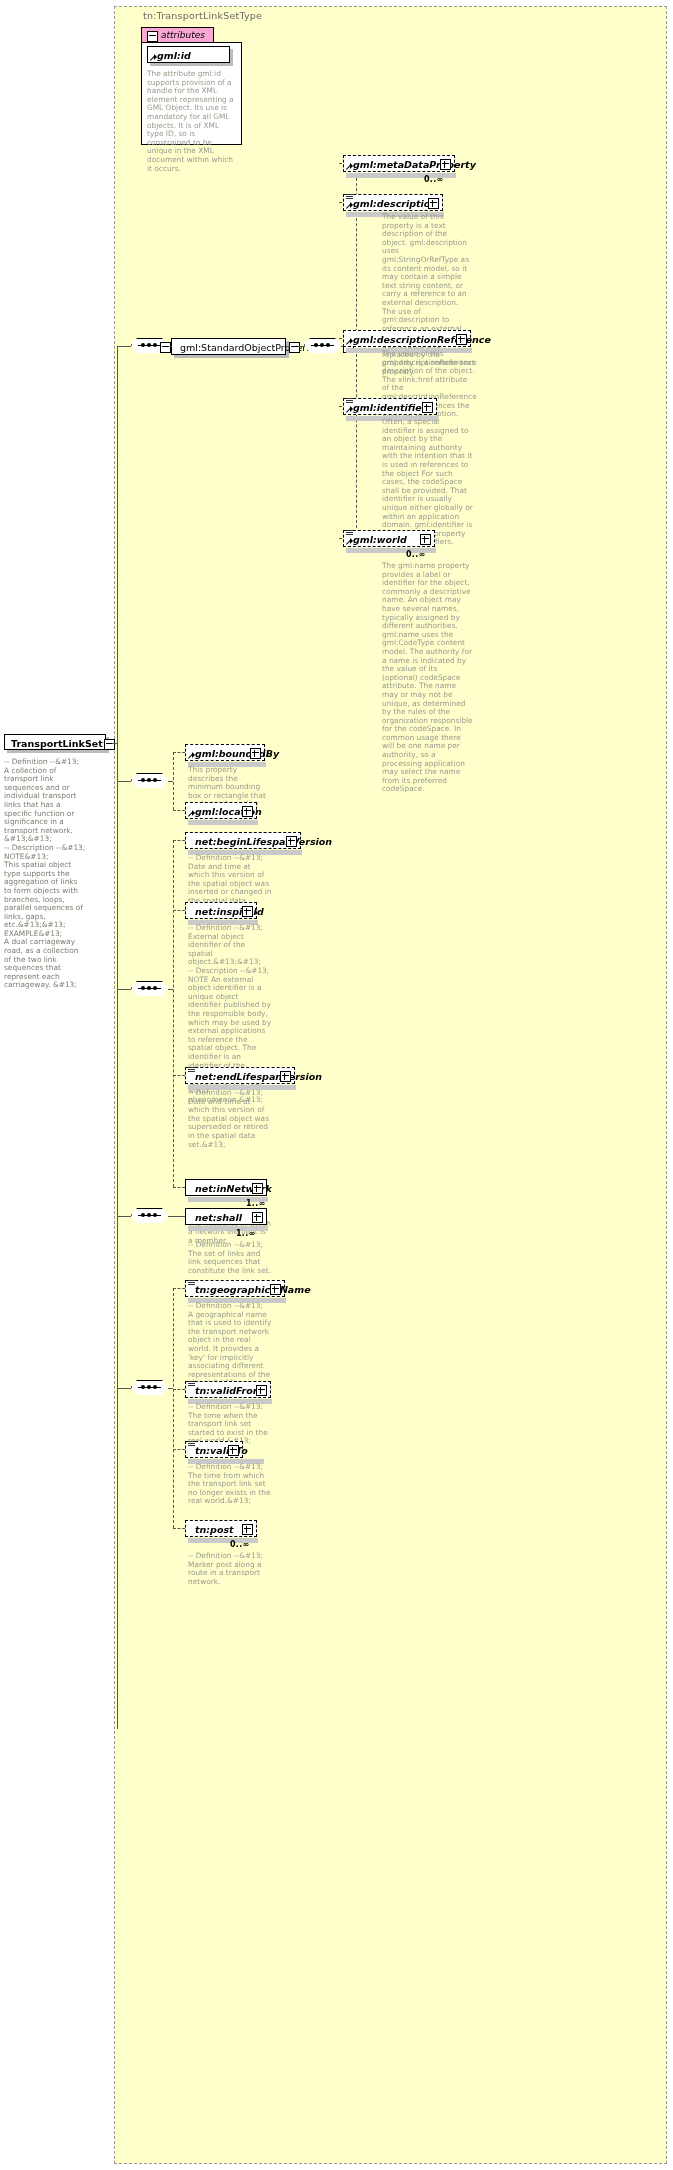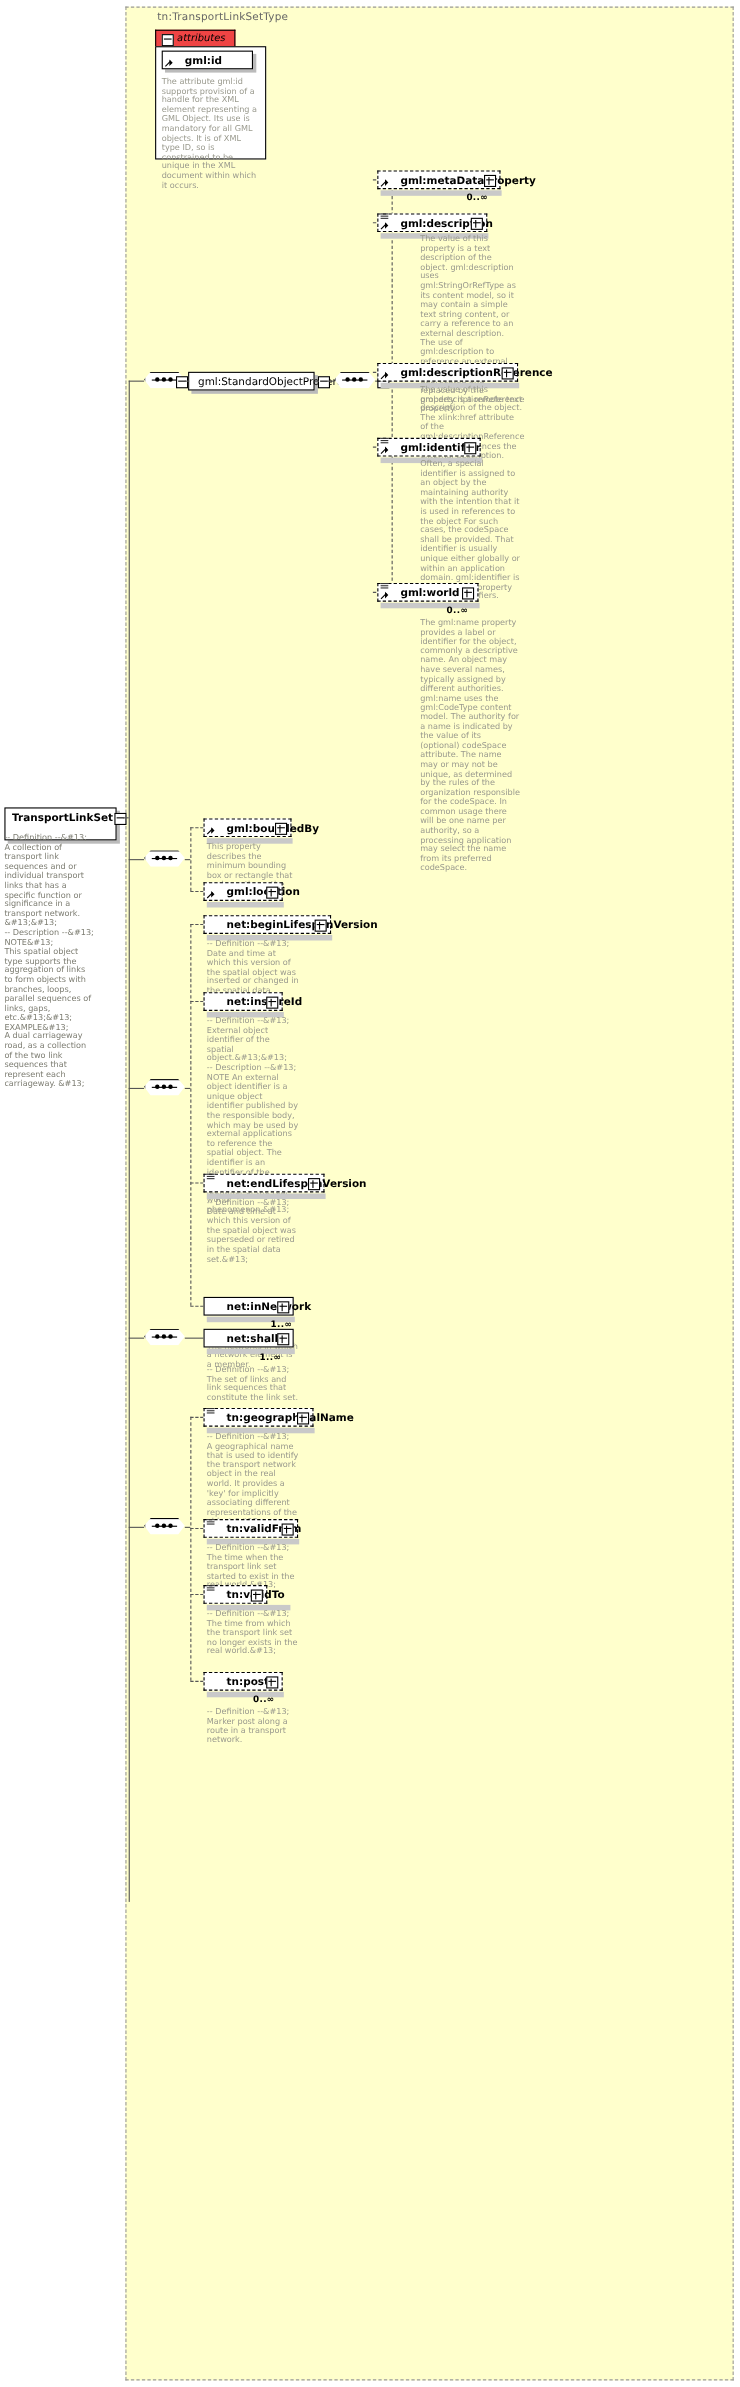--- a/index.html
+++ b/index.html
@@ -11,22 +11,22 @@
   #type-box{position:absolute;left:114px;top:6px;width:553px;height:2158px;
             background:#ffffcc;border:1px dashed #999;box-sizing:border-box;}
   #type-title{position:absolute;left:143px;top:10px;font-size:9.5px;color:#666;
               letter-spacing:.2px;}
 
   
   .eb{position:absolute;box-sizing:border-box;background:#fff;
       border:1px solid #000;height:17px;}
   .eb.opt{border:1px dashed #000;}
   .eb.rep{box-shadow:3px 3px 0 0 #bbb;}
-  .eb .lbl{position:absolute;left:20px;top:2px;font-size:9.5px;font-weight:bold;
-           color:#000;white-space:nowrap;line-height:13px;}
+  .eb .lbl{position:absolute;left:9px;top:2px;font-size:9.5px;font-weight:bold;
+           color:#000;white-space:nowrap;line-height:13px;font-style:italic;}
   .eb .plus{position:absolute;right:3px;top:3px;width:9px;height:9px;
             border:1px solid #000;background:#fff;}
   .eb .plus:before{content:"";position:absolute;left:3px;top:1px;width:1px;height:7px;background:#000;}
   .eb .plus:after{content:"";position:absolute;left:1px;top:3px;width:7px;height:1px;background:#000;}
   
   .shadow{position:absolute;height:5px;background:#c9c9c9;}
   
   .refarrow{position:absolute;width:7px;height:7px;}
   .refarrow:before{content:"";position:absolute;left:0;top:5px;width:7px;height:1px;
                    background:#000;transform:rotate(-45deg);transform-origin:0 0;}
@@ -39,21 +39,21 @@
   
   .anno{position:absolute;font-size:7.4px;line-height:8.6px;color:#9a9a8e;
         white-space:pre-line;}
   .anno.dark{color:#7d7d72;}
 
   
   .card{position:absolute;font-size:8px;color:#000;font-weight:bold;letter-spacing:.3px;}
 
   
   #attr-tab{position:absolute;left:141px;top:27px;width:73px;height:28px;
-            background:#ef4444;border:1px solid #000;border-bottom:none;box-sizing:border-box;}
+            background:#f9a8d4;border:1px solid #000;border-bottom:none;box-sizing:border-box;}
   #attr-tab .t{position:absolute;left:19px;top:2px;font-size:9px;font-style:italic;color:#000;}
   .minusbox{position:absolute;width:9px;height:9px;border:1px solid #000;background:#fff;}
   .minusbox:after{content:"";position:absolute;left:1px;top:3px;width:7px;height:1px;background:#000;}
   #attr-body{position:absolute;left:141px;top:42px;width:101px;height:103px;
              background:#fff;border:1px solid #000;box-sizing:border-box;}
 
   
   .h{position:absolute;height:1px;background:#555;}
   .v{position:absolute;width:1px;background:#555;}
   .hd{position:absolute;height:0;border-top:1px dashed #555;}
@@ -66,21 +66,21 @@
              clip-path:polygon(6px 0,31px 0,37px 7px,31px 15px,6px 15px,0 7px);}
   .seq .bar{position:absolute;left:7px;top:7px;width:23px;height:1px;background:#000;}
   .seq .d{position:absolute;top:5px;width:4px;height:4px;border-radius:50%;background:#000;}
 
   
   .grp{position:absolute;height:17px;background:#fff;border:1px solid #000;
        box-sizing:border-box;box-shadow:3px 3px 0 0 #bbb;}
   .grp .lbl{position:absolute;left:8px;top:2px;font-size:9.5px;color:#000;line-height:13px;white-space:nowrap;}
 
   
-  #root-box{position:absolute;left:4px;top:734px;width:102px;height:30px;
+  #root-box{position:absolute;left:4px;top:734px;width:102px;height:16px;
             background:#fff;border:1px solid #000;box-sizing:border-box;
             box-shadow:3px 3px 0 0 #bbb;}
   #root-box .lbl{position:absolute;left:6px;top:3px;font-size:9.5px;font-weight:bold;color:#000;}
 </style>
 </head>
 <body>
 
 <div id="type-box"></div>
 <div id="type-title">tn:TransportLinkSetType</div>
 

